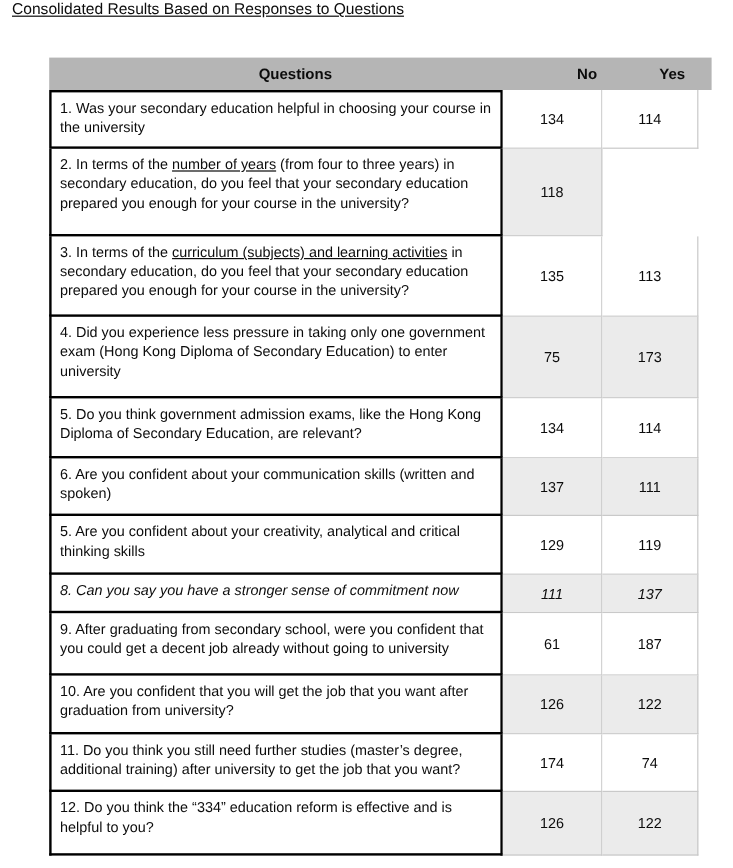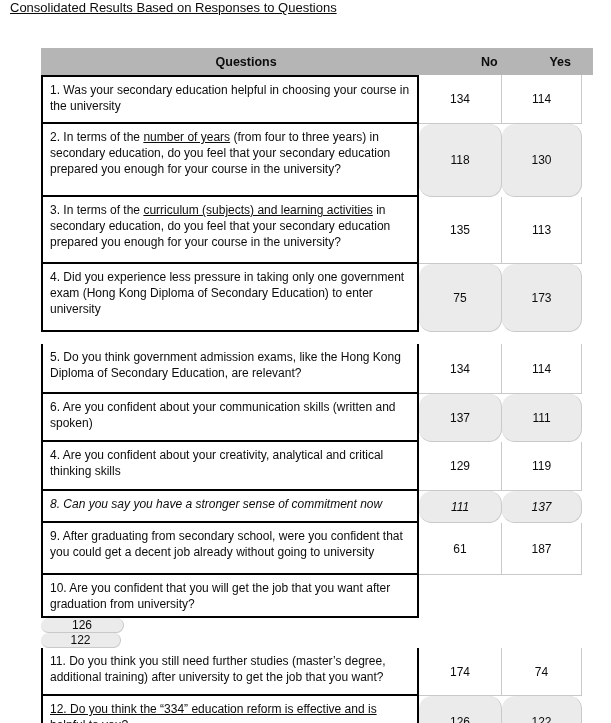--- a/index.html
+++ b/index.html
@@ -38,21 +38,21 @@
   }
   .row.first .q-cell{border-top:2px solid #000;}
   .num-cell{
     display:flex;align-items:center;justify-content:center;
     font-size:12px;
     border-right:1px solid var(--grid);border-bottom:1px solid var(--grid);
     background:#ffffff;
   }
   .num-yes{width:83px;}
   .num-no{width:80px;}
-  .row.alt .num-cell{background:var(--row-alt);border-radius:13px;}
+  .row.alt .num-cell{background:var(--row-alt);}
   .u{text-decoration:underline;}
 </style>
 </head>
 <body>
 
 <div class="page">
   <div class="title">Consolidated Results Based on Responses to Questions</div>
 
   <div class="tbl">
     <div class="hdr">
@@ -62,67 +62,66 @@
     </div>
     <div class="tbody">
         <div class="row first" style="min-height: 49px;">
           <div class="q-cell"><span>1. Was your secondary education helpful in choosing your course in the university</span></div>
           <div class="num-cell num-yes">134</div>
           <div class="num-cell num-no">114</div>
         </div>
         <div class="row alt" style="min-height: 73px;">
           <div class="q-cell"><span>2. In terms of the </span><span class="u">number of years</span><span> (from four to three years) in secondary education, do you feel that your secondary education prepared you enough for your course in the university?</span></div>
           <div class="num-cell num-yes">118</div>
-          <div class="num-cell num-no">130</div>
         </div>
         <div class="row" style="min-height: 67px;">
           <div class="q-cell"><span>3. In terms of the </span><span class="u">curriculum (subjects) and learning activities</span><span> in secondary education, do you feel that your secondary education prepared you enough for your course in the university?</span></div>
           <div class="num-cell num-yes">135</div>
           <div class="num-cell num-no">113</div>
         </div>
         <div class="row alt" style="min-height: 68px;">
           <div class="q-cell"><span>4. Did you experience less pressure in taking only one government exam (Hong Kong Diploma of Secondary Education) to enter university</span></div>
           <div class="num-cell num-yes">75</div>
           <div class="num-cell num-no">173</div>
         </div>
-        <div class="row" style="min-height: 50px; margin-top: 12px;">
+        <div class="row" style="min-height: 50px;">
           <div class="q-cell"><span>5. Do you think government admission exams, like the Hong Kong Diploma of Secondary Education, are relevant?</span></div>
           <div class="num-cell num-yes">134</div>
           <div class="num-cell num-no">114</div>
         </div>
         <div class="row alt" style="min-height: 48px;">
           <div class="q-cell"><span>6. Are you confident about your communication skills (written and spoken)</span></div>
           <div class="num-cell num-yes">137</div>
           <div class="num-cell num-no">111</div>
         </div>
         <div class="row" style="min-height: 49px;">
-          <div class="q-cell"><span>4. Are you confident about your creativity, analytical and critical thinking skills</span></div>
+          <div class="q-cell"><span>5. Are you confident about your creativity, analytical and critical thinking skills</span></div>
           <div class="num-cell num-yes">129</div>
           <div class="num-cell num-no">119</div>
         </div>
         <div class="row alt" style="min-height: 32px; font-style: italic;">
           <div class="q-cell"><span>8. Can you say you have a stronger sense of commitment now</span></div>
           <div class="num-cell num-yes">111</div>
           <div class="num-cell num-no">137</div>
         </div>
         <div class="row" style="min-height: 52px;">
           <div class="q-cell"><span>9. After graduating from secondary school, were you confident that you could get a decent job already without going to university</span></div>
           <div class="num-cell num-yes">61</div>
           <div class="num-cell num-no">187</div>
         </div>
-        <div class="row alt" style="min-height: 49px; flex-direction: column;">
+        <div class="row alt" style="min-height: 49px;">
           <div class="q-cell"><span>10. Are you confident that you will get the job that you want after graduation from university?</span></div>
           <div class="num-cell num-yes">126</div>
           <div class="num-cell num-no">122</div>
         </div>
         <div class="row" style="min-height: 48px;">
           <div class="q-cell"><span>11. Do you think you still need further studies (master’s degree, additional training) after university to get the job that you want?</span></div>
           <div class="num-cell num-yes">174</div>
           <div class="num-cell num-no">74</div>
         </div>
-        <div class="row alt" style="min-height: 53px; text-decoration: underline;">
+        <div class="row alt" style="min-height: 53px;">
           <div class="q-cell"><span>12. Do you think the “334” education reform is effective and is helpful to you?</span></div>
           <div class="num-cell num-yes">126</div>
           <div class="num-cell num-no">122</div>
         </div>
       </div>
   </div>
 </div>
 
 </body></html>

